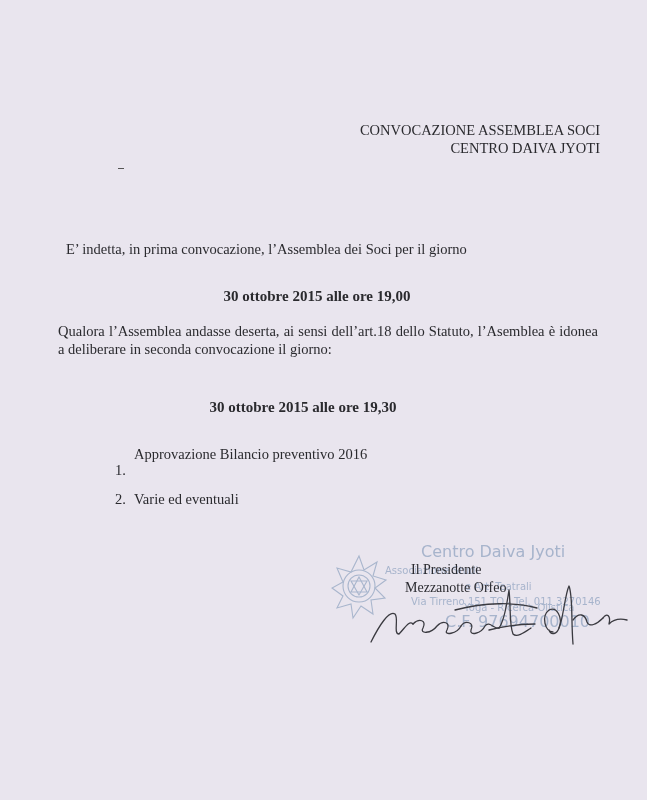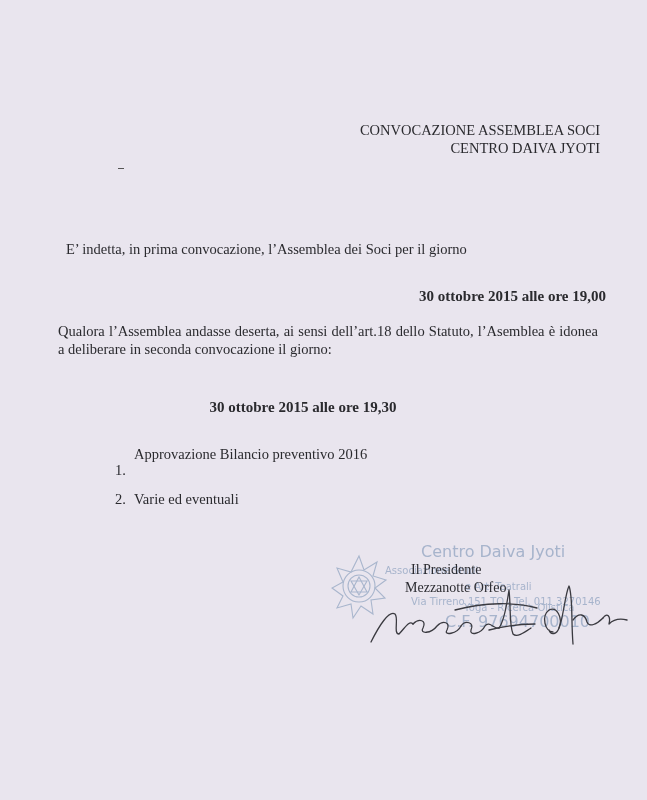--- a/index.html
+++ b/index.html
@@ -25,21 +25,21 @@
 <body>
 
 <div class="page">
 
   <div class="abs hdr" style="top:122px;">CONVOCAZIONE ASSEMBLEA SOCI</div>
   <div class="abs hdr" style="top:140px;">CENTRO DAIVA JYOTI</div>
   <div class="abs" style="top:168px; left:118px; width:6px; height:1px; background:#555;"></div>
 
   <div class="abs body-text" style="top:233px; left:66px;margin-top:8px;">E’ indetta, in prima convocazione, l’Assemblea dei Soci per il giorno</div>
 
-  <div class="abs bold" style="top:288px; left:0; width:606px; text-align:right;">30 ottobre 2015 alle ore 19,00</div>
+  <div class="abs bold" style="top:288px; left:0; width:606px; text-align:center;padding-left:14px;">30 ottobre 2015 alle ore 19,00</div>
 
   <div class="para" style="top:322px;">Qualora l’Assemblea andasse deserta, ai sensi dell’art.18 dello Statuto, l’Asemblea è idonea a deliberare in seconda convocazione il giorno:</div>
 
   <div class="abs bold" style="top:399px; left:0; width:606px; text-align:center;">30 ottobre 2015 alle ore 19,30</div>
 
 
   <div>
     <div>
       <span class="list-num" style="top:462px; left:115px;">1.</span>
       <span class="list-txt" style="top:446px; left:134px;">Approvazione Bilancio preventivo 2016</span>

